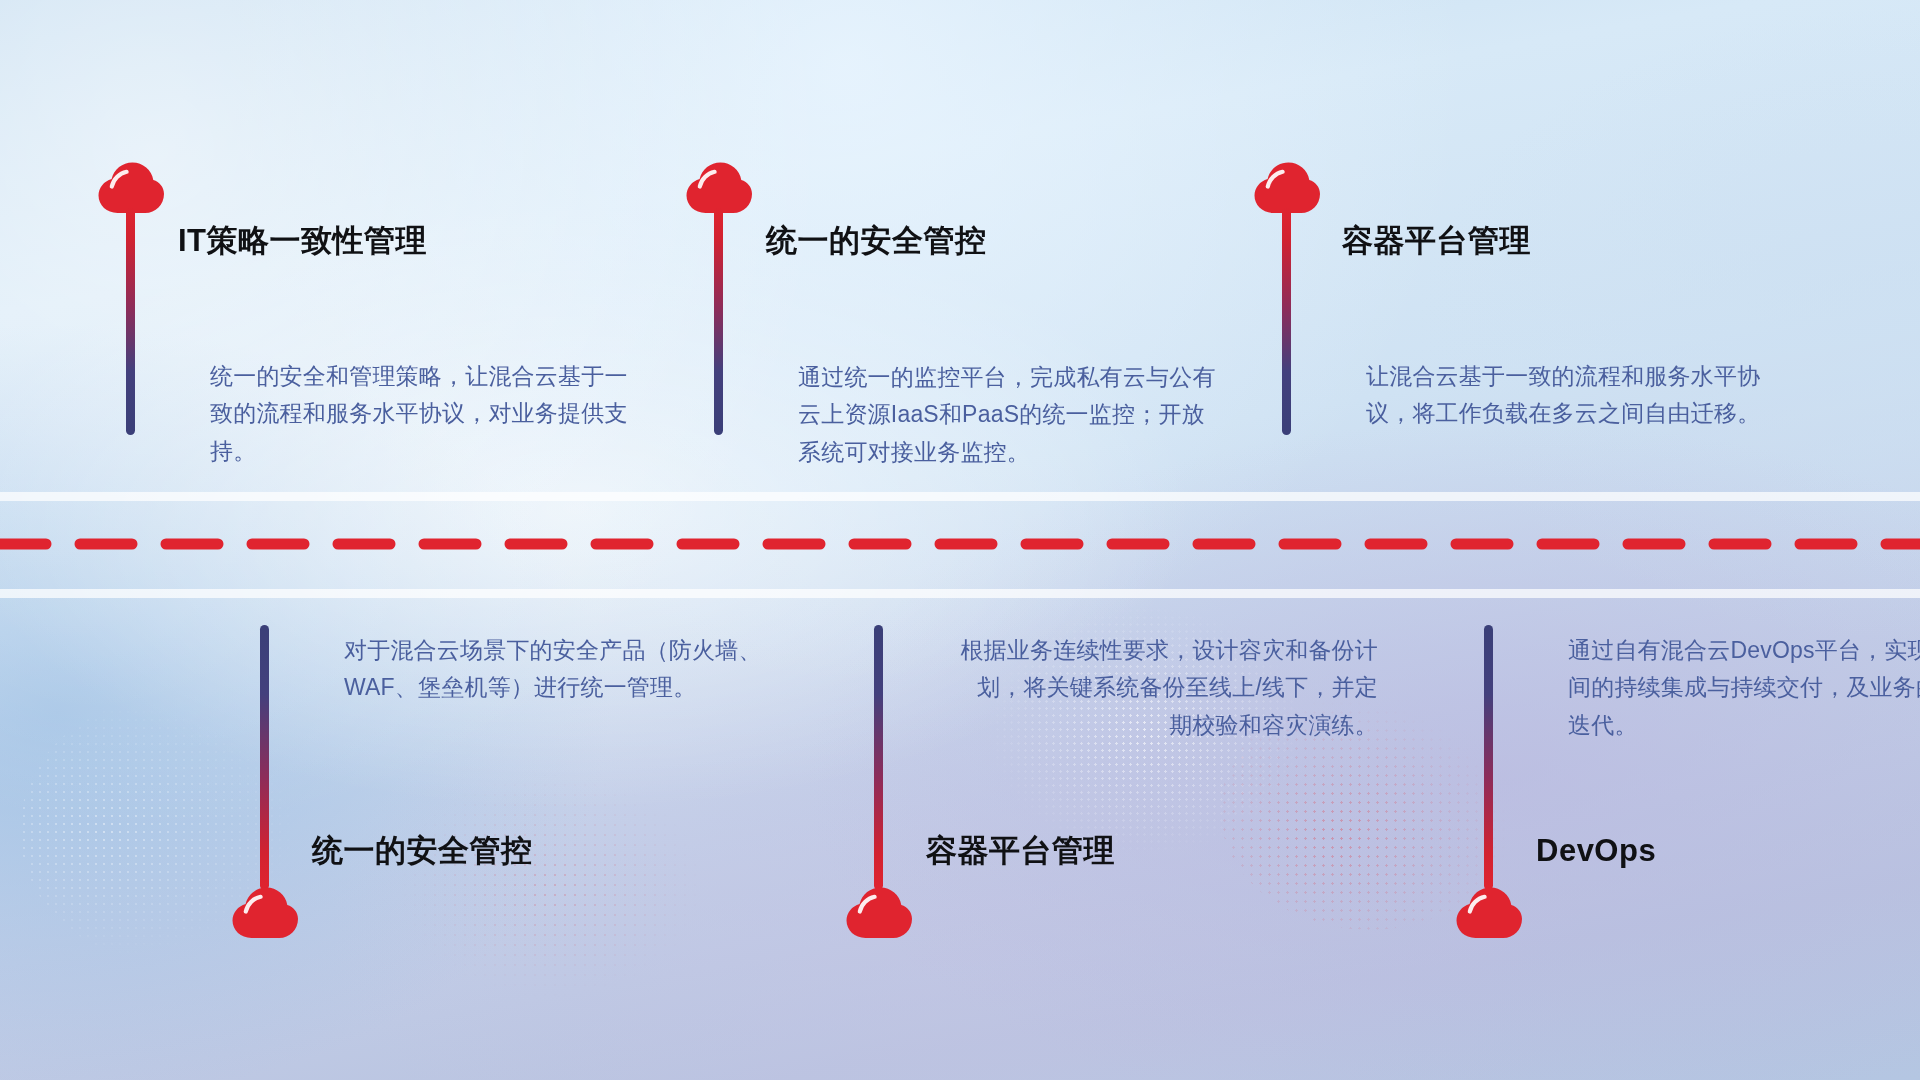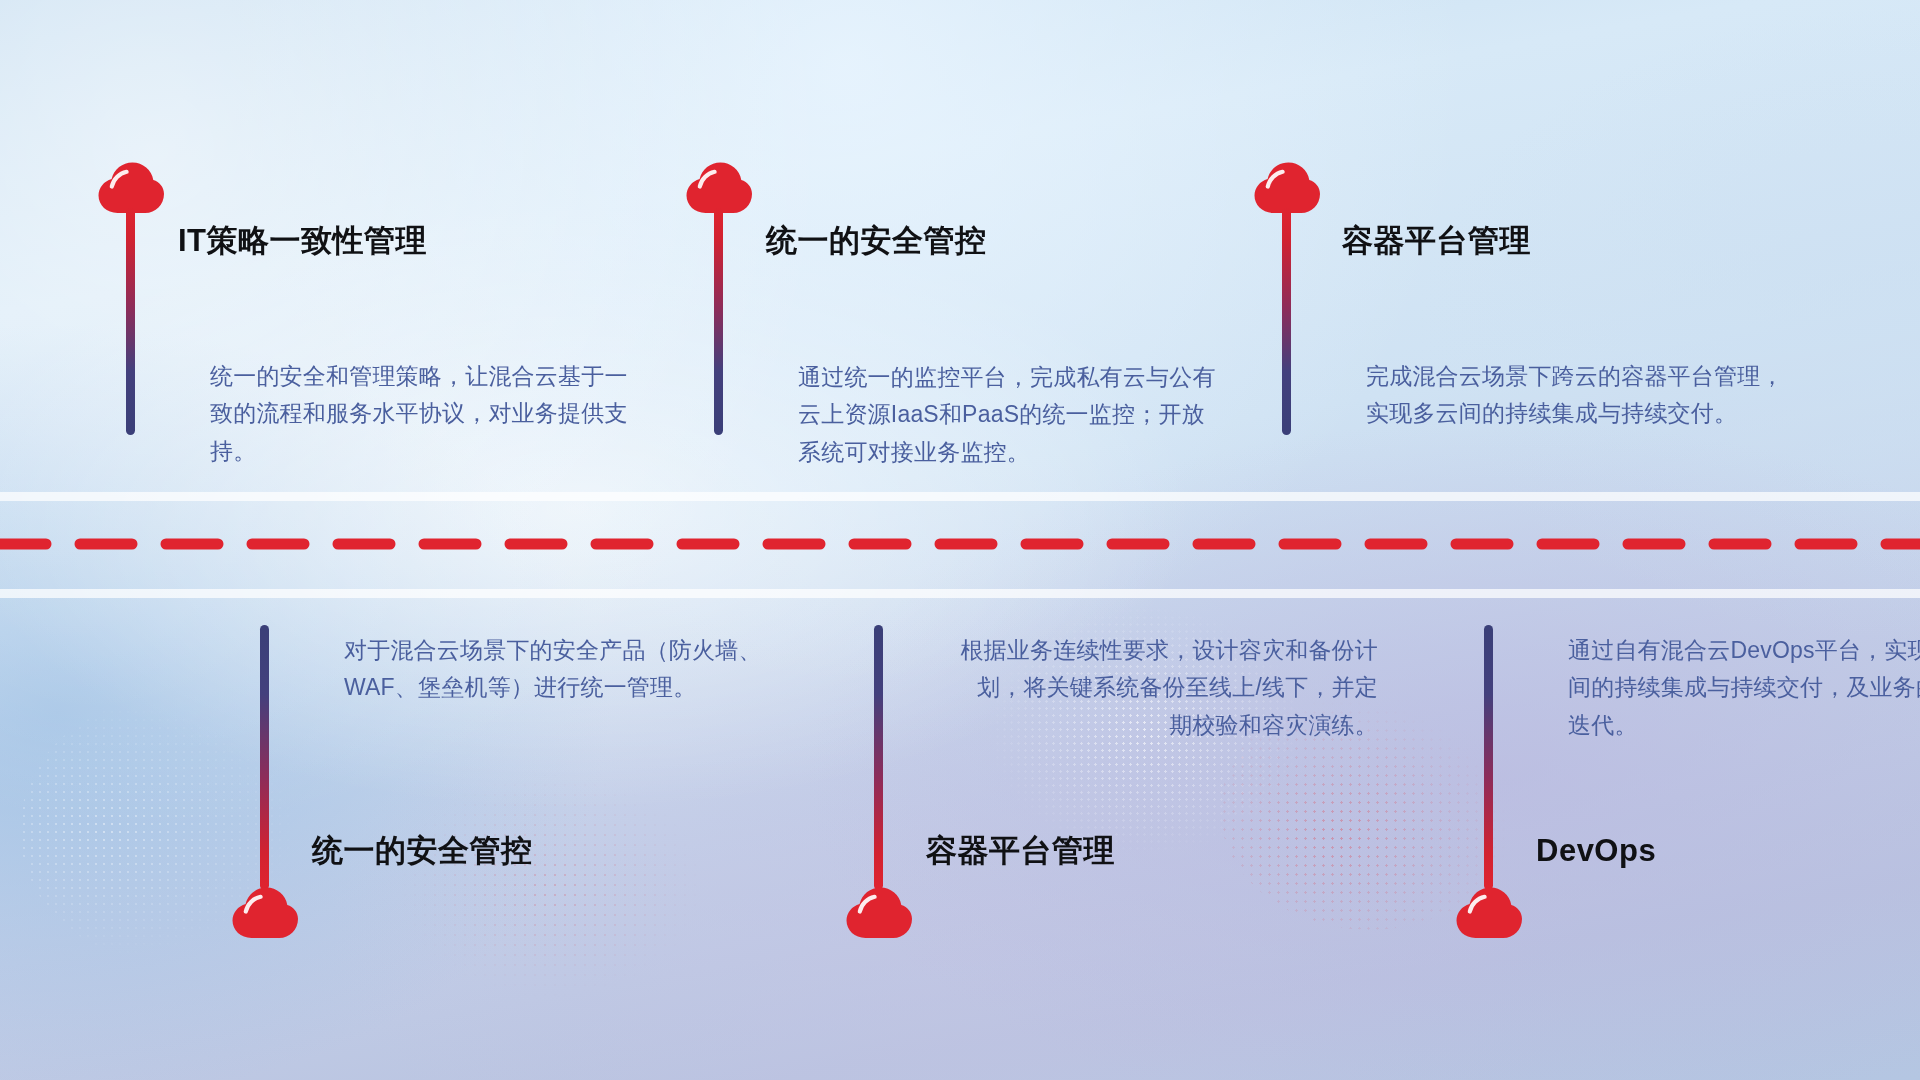--- a/index.html
+++ b/index.html
@@ -163,21 +163,21 @@
       <div class="marker" style="left:-26px; top:162px;">
         <svg class="cloud-icon" viewBox="0 0 66 52">
           <path d="M19.5 51 C8.8 51 0.5 43.4 0.5 33.6 C0.5 25.7 6.0 19.0 13.6 16.9
                    C15.9 7.2 24.4 0.5 34.4 0.5 C44.9 0.5 53.7 8.0 55.3 17.9
                    C61.6 19.6 66 25.3 66 31.9 C66 42.4 57.6 51 47.2 51 Z" fill="#e0242f"></path>
           <path d="M13.8 24.5 C15.4 17.0 21.2 11.3 28.6 9.8" stroke="#ffffff" stroke-width="4.2" stroke-linecap="round" fill="none" opacity="0.92"></path>
         </svg>
         <div class="stem stem-down" style="left:28px; top:45px; height:228px;"></div>
       </div>
       <div class="item-title" style="left:54px; top:222px;margin-left:8px;">容器平台管理</div>
-      <div class="item-body" style="left:54px; top:358px; width:420px;">完成混合云场景下跨云的容器平台管理，实现多云间的持续集成与持续交付。</div>
+      <div class="item-body" style="left:54px; top:358px; width:420px;">让混合云基于一致的流程和服务水平协议，将工作负载在多云之间自由迁移。</div>
     </div>
   </div>
 
   <div class="divider-band band-rule-top"></div>
   <svg class="divider-band" style="top:536px;height:16px;" width="1920" height="16" viewBox="0 0 1920 16" preserveAspectRatio="none">
     <line x1="-6" y1="8" x2="1926" y2="8" stroke="#e0242f" stroke-width="11" stroke-linecap="round" stroke-dasharray="52 34"></line>
   </svg>
   <div class="divider-band band-rule-bottom"></div>
 
   <div class="row row-bottom">

